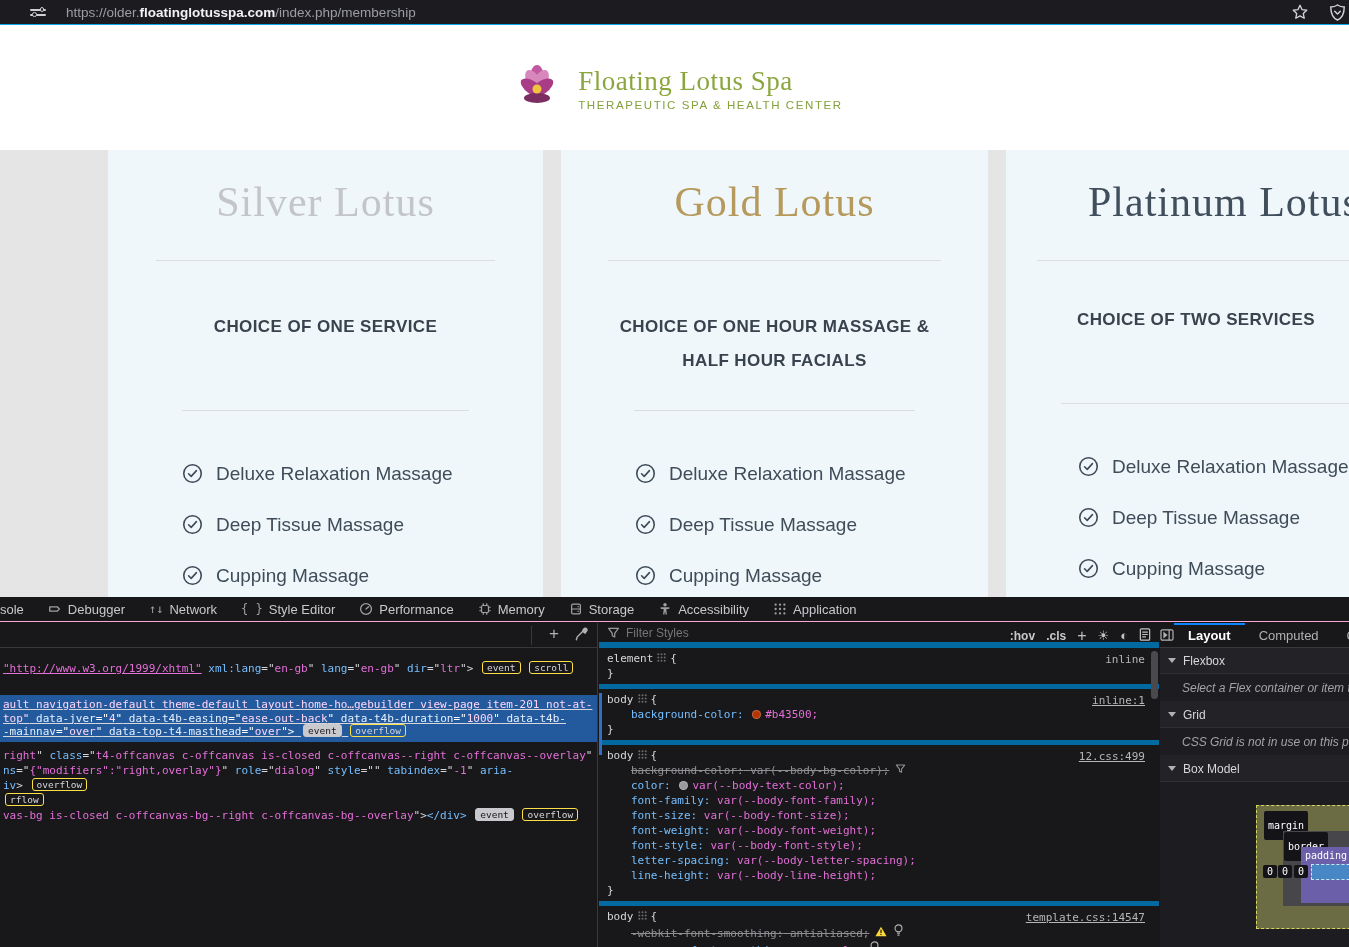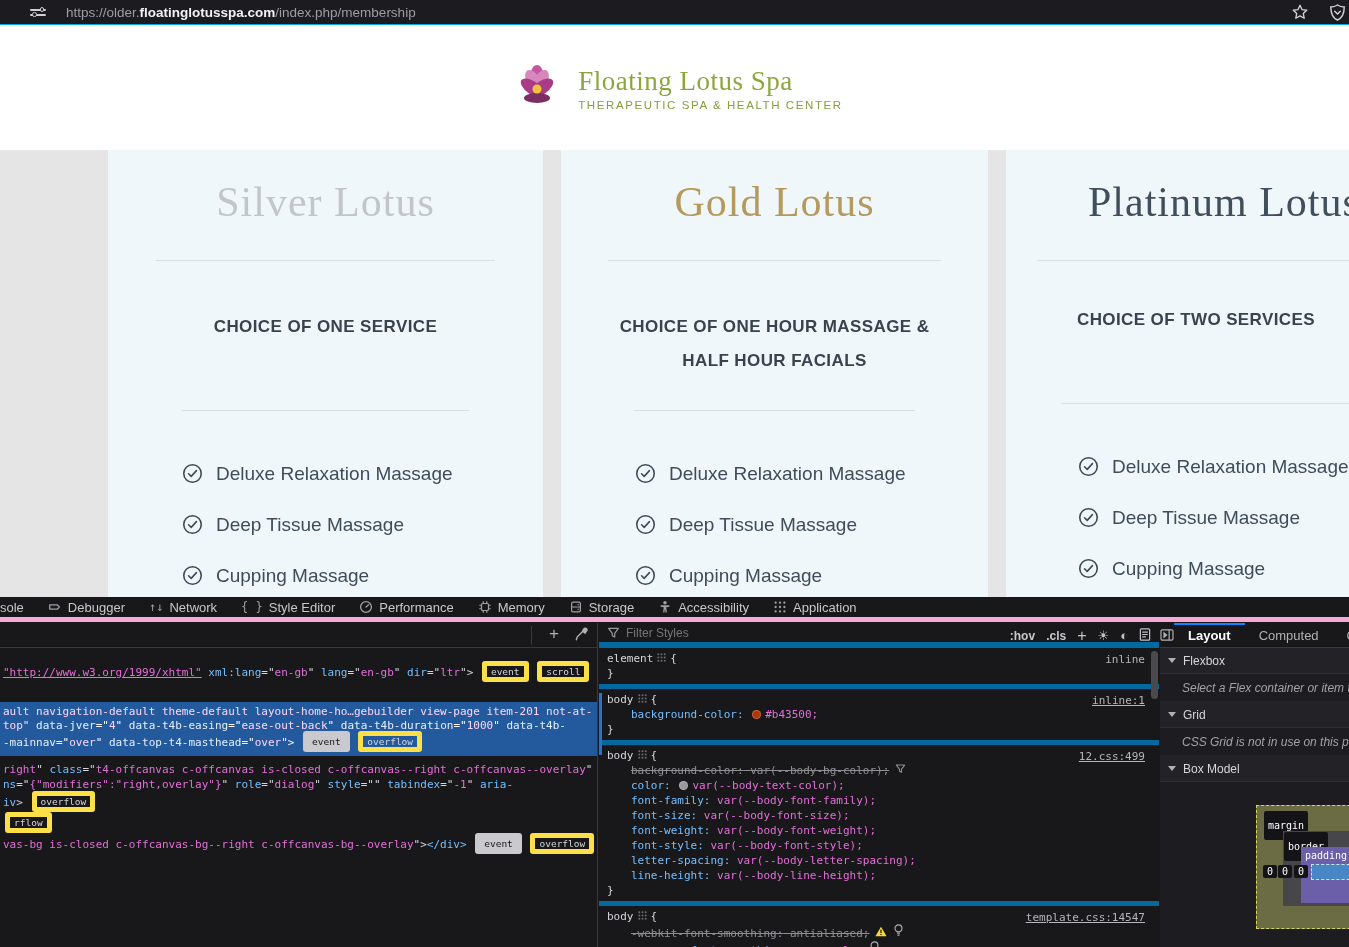--- a/index.html
+++ b/index.html
@@ -46,46 +46,46 @@
   .plan-items { position:absolute; top:298px; left:74px; list-style:none; }
   #col-platinum .plan-items { top:291px; left:72px; }
   .plan-items li { display:flex; align-items:center; gap:13px; height:51px;
     font-size:19px; color:#3f4c5a; white-space:nowrap; }
   .chk { flex:0 0 auto; color:#3d4a57; display:inline-flex; }
 
   
   #devtools { position:absolute; left:0; top:597px; width:1349px; height:350px;
     background:#18181a; color:#d7d7db; font-size:12px; }
   #dt-toolbar { position:absolute; left:0; top:0; width:100%; height:25px;
-    display:flex; align-items:center; gap:0; border-bottom:5px solid #f9a8d4; background:#18181a;}
+    display:flex; align-items:center; gap:0; border-bottom:1px solid #f9a8d4; background:#18181a;}
   .dt-tab { display:flex; align-items:center; gap:6px; padding:0 12px; height:25px;
     color:#c8c8cc; font-size:13px; white-space:nowrap; cursor:default;}
   .dt-tab svg, .dt-tab .gl { color:#9f9fa4; }
   .dt-tab .gl { font-family:"DejaVu Sans Mono", monospace; font-size:12px; }
   #tab-console { padding-left:0; }
 
   #mk-pane { position:absolute; left:0; top:26px; width:598px; height:324px;
     border-right:1px solid #38383d; overflow:hidden;}
   #mk-toolbar { height:25px; border-bottom:1px solid #38383d; position:relative;}
   #mk-toolbar .sep { position:absolute; right:65px; top:3px; height:19px; width:1px; background:#38383d;}
   #mk-add { position:absolute; right:38px; top:1px; font-size:17px; color:#b1b1b3;}
   #mk-picker { position:absolute; right:8px; top:4px; color:#b1b1b3;}
   #mk-rows { font-family:"DejaVu Sans Mono", monospace; font-size:11px; white-space:pre;
     padding-top:14px; }
   .mrow { line-height:15px; padding-left:3px; }
   .mrow.first { margin-bottom:19px; line-height:14px;}
-  .mrow.sel { background:#235a9e; line-height:13.5px; }
+  .mrow.sel { background:#235a9e; line-height:13.5px;text-decoration:underline; }
   .mrow.sel.selfirst { padding-top:3px; margin-top:0; }
   .mrow.sel.sellast { padding-bottom:3px; margin-bottom:6px; }
   .sg.plain { color:#d7d7db; } .sg.attr { color:#75bfff; } .sg.val { color:#e36fd8; }
   .sg.tag { color:#75bfff; }
   .sg.u { text-decoration:underline; }
   .sg.selplain { color:#ffffff; } .sg.selattr { color:#e4f0ff; } .sg.selval { color:#ffd6f6; }
   .sg.badge, .sg.badgefill { display:inline-block; font-size:9.5px; line-height:11px;
-    border:5px solid #fde047; border-radius:3px; padding:0 4px; color:#d7d7db;
+    border:1px solid #fde047; border-radius:3px; padding:0 4px; color:#d7d7db;
     position:relative; top:-1px; margin-left:2px;}
   .sg.badgefill { background:#c9c9ce; color:#17171a; border-color:#c9c9ce; }
 
   #rules-pane { position:absolute; left:599px; top:26px; width:560px; height:324px;
     overflow:hidden; font-family:"DejaVu Sans Mono", monospace; font-size:11px;}
   #rules-toolbar { height:25px; border-bottom:6px solid #0369a1; position:relative;
     display:flex; align-items:center; font-family:"Liberation Sans", sans-serif;}
   #rules-filter { background:transparent; border:none; outline:none; color:#9a9a9e;
     font-size:12px; margin-left:6px; width:220px;}
   #rules-filter::placeholder { color:#757578; }

